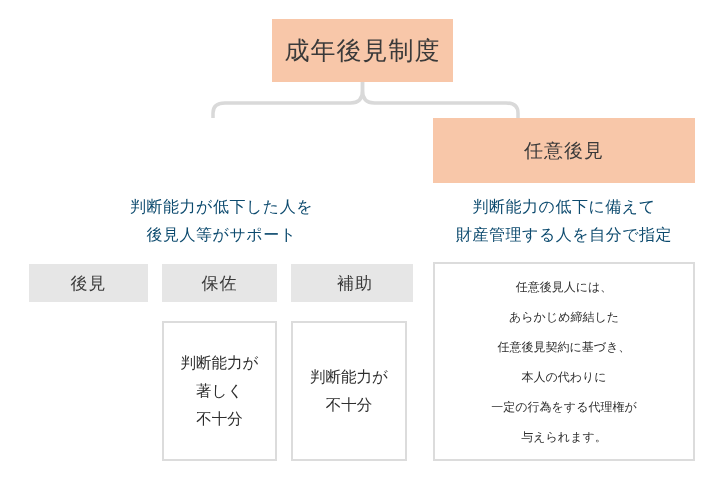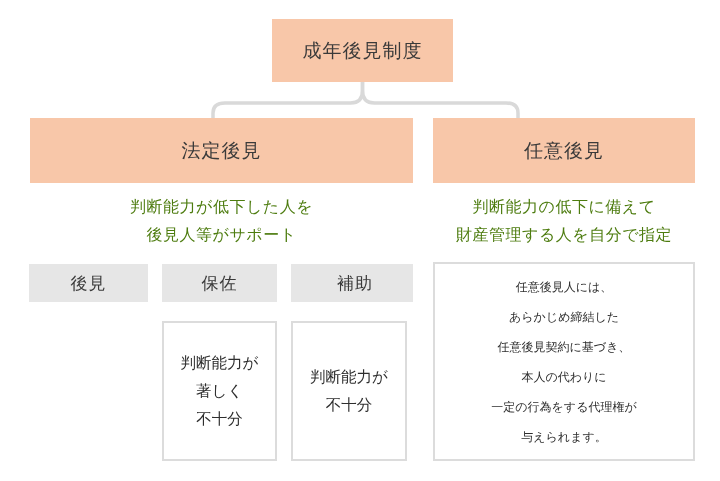--- a/index.html
+++ b/index.html
@@ -18,41 +18,41 @@
     position: absolute;
     background: #F8C7A9;
     display: flex;
     align-items: center;
     justify-content: center;
     color: #3a3a3a;
     letter-spacing: 1px;
   }
   .node-root {
     left: 272px; top: 19px; width: 181px; height: 63px;
-    font-size: 19px;
+    font-size: 25px;
   }
   .node-branch-legal {
     left: 30px; top: 118px; width: 383px; height: 65px;
     font-size: 19px;
   }
   .node-branch-voluntary {
     left: 433px; top: 118px; width: 262px; height: 65px;
     font-size: 19px;
   }
   .connector-svg {
     position: absolute;
     left: 0; top: 0;
     width: 720px; height: 481px;
     pointer-events: none;
   }
   .description {
     position: absolute;
     top: 193px;
     text-align: center;
-    color: #4d7c0f;
+    color: #0c4a6e;
     font-size: 16px;
     line-height: 28px;
     white-space: pre-line;
     letter-spacing: 0.5px;
   }
   .description-legal { left: 30px; width: 383px; }
   .description-voluntary { left: 433px; width: 262px; }
   .type-header {
     position: absolute;
     top: 264px;
@@ -111,23 +111,20 @@
 
   <svg class="connector-svg" viewBox="0 0 720 481" xmlns="http://www.w3.org/2000/svg" aria-hidden="true">
     <path d="M362.5 82 V91 Q362.5 103 350.5 103 H225 Q213 103 213 113 V118" fill="none" stroke="#D9D9D9" stroke-width="3.5"></path>
     <path d="M362.5 82 V91 Q362.5 103 374.5 103 H506 Q518 103 518 113 V118" fill="none" stroke="#D9D9D9" stroke-width="3.5"></path>
   </svg>
 
   <div class="node node-root">
     <span>成年後見制度</span>
   </div>
 
-  <div class="node node-branch-legal">
-    <span>法定後見</span>
-  </div>
 
   <div class="node node-branch-voluntary">
     <span>任意後見</span>
   </div>
 
   <div class="description description-legal">判断能力が低下した人を
 後見人等がサポート</div>
 
   <div class="description description-voluntary">判断能力の低下に備えて
 財産管理する人を自分で指定</div>

